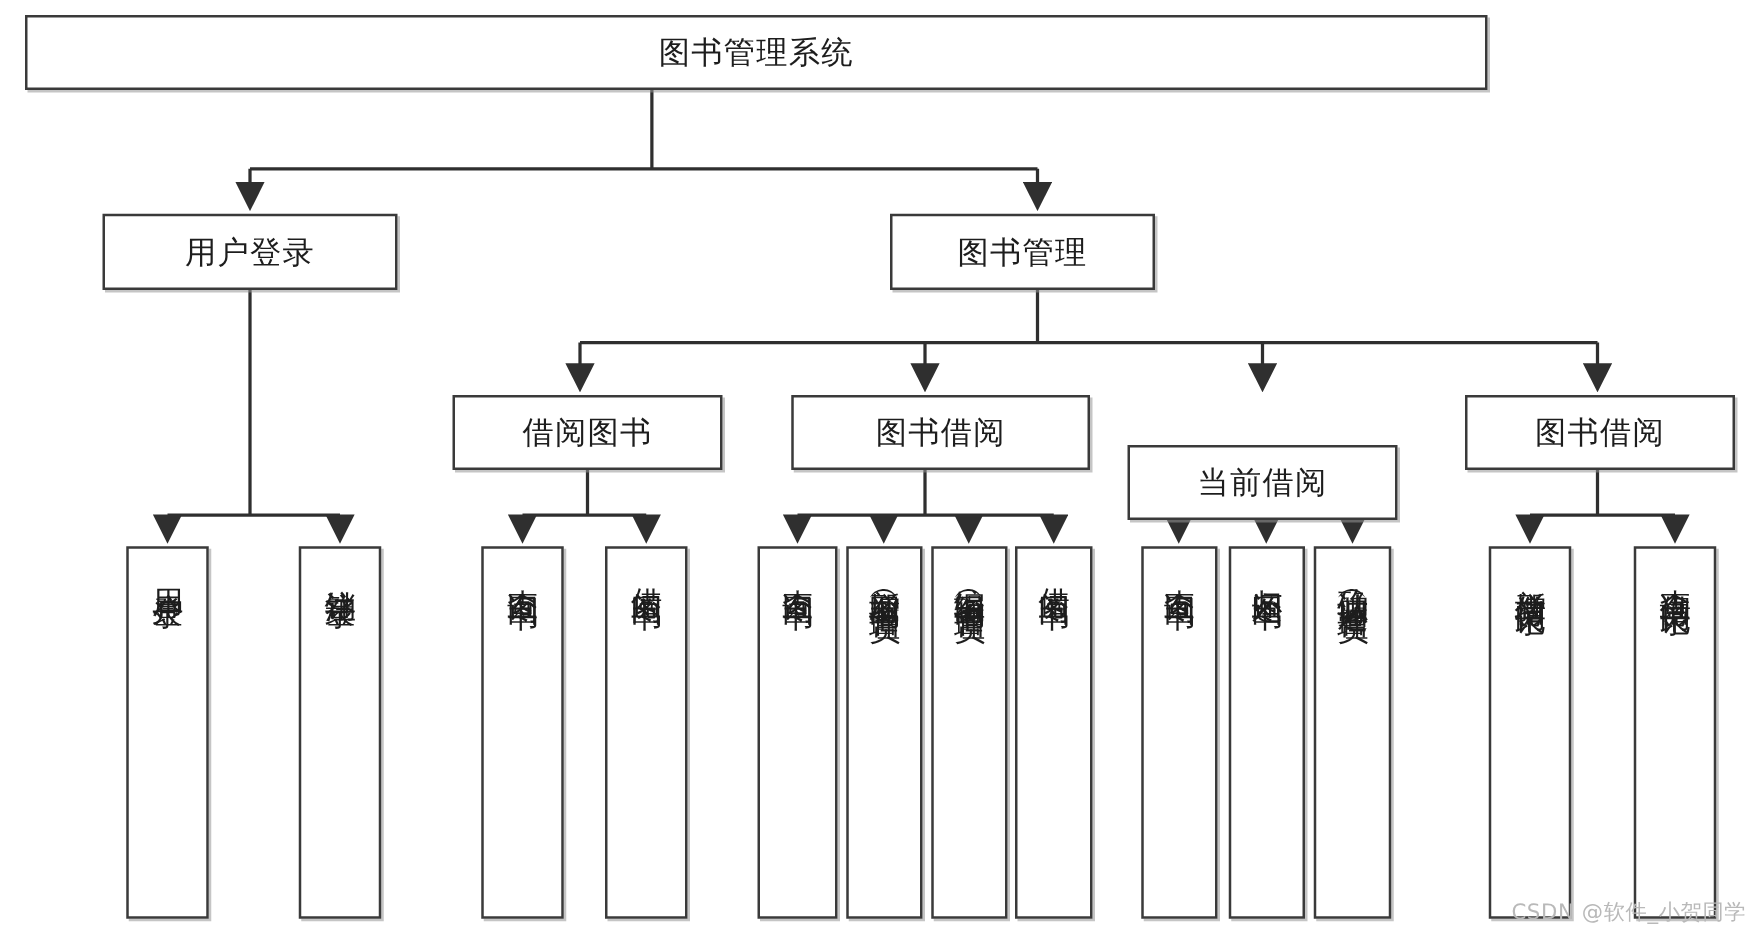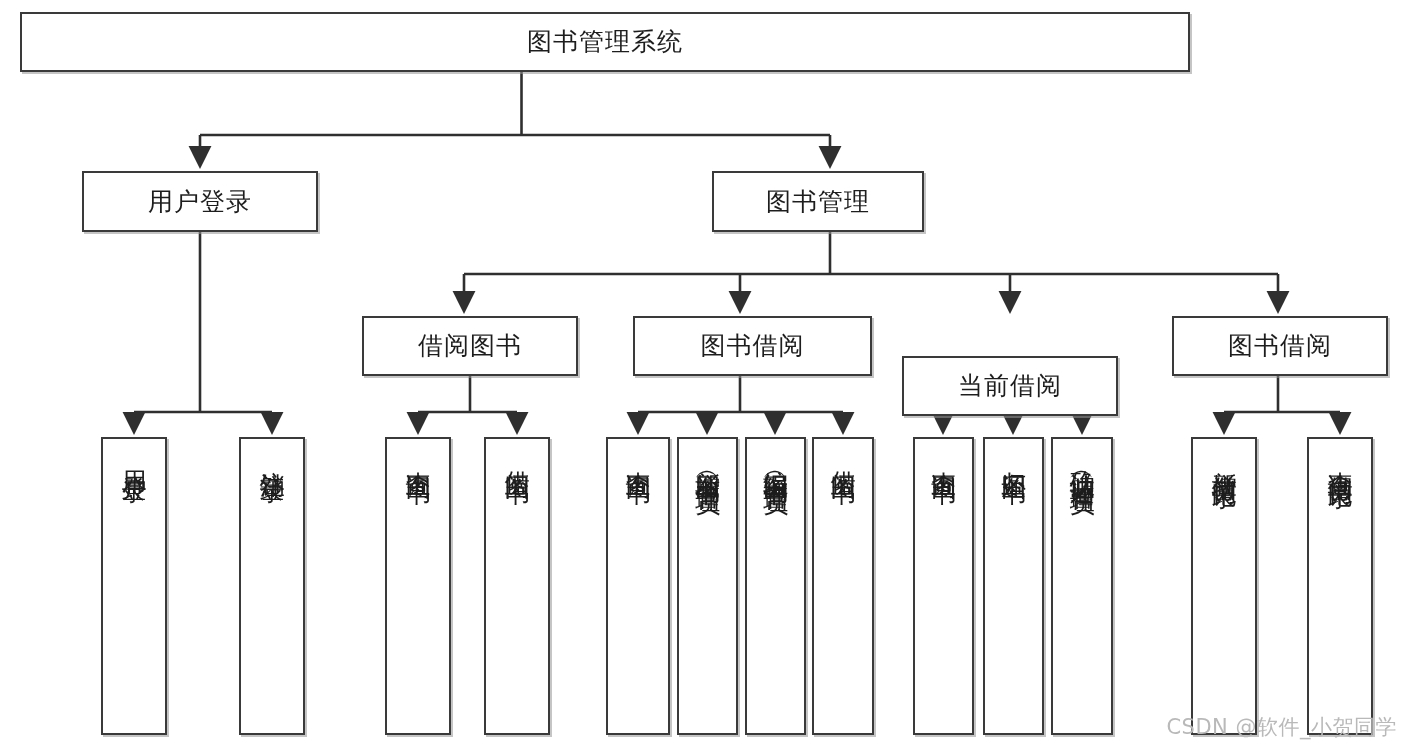--- a/index.html
+++ b/index.html
@@ -62,21 +62,21 @@
     text-orientation: upright;
     font-size: 25px;
     line-height: 1.1;
     letter-spacing: 3px;
     white-space: nowrap;
   }
   #watermark {
     position: absolute;
     right: 8px;
     bottom: 6px;
-    font-size: 21px;
+    font-size: 17px;
     color: #b9b9b9;
     letter-spacing: 0.5px;
     user-select: none;
   }
 </style>
 </head>
 <body>
 
 <div id="diagram-root">
 

